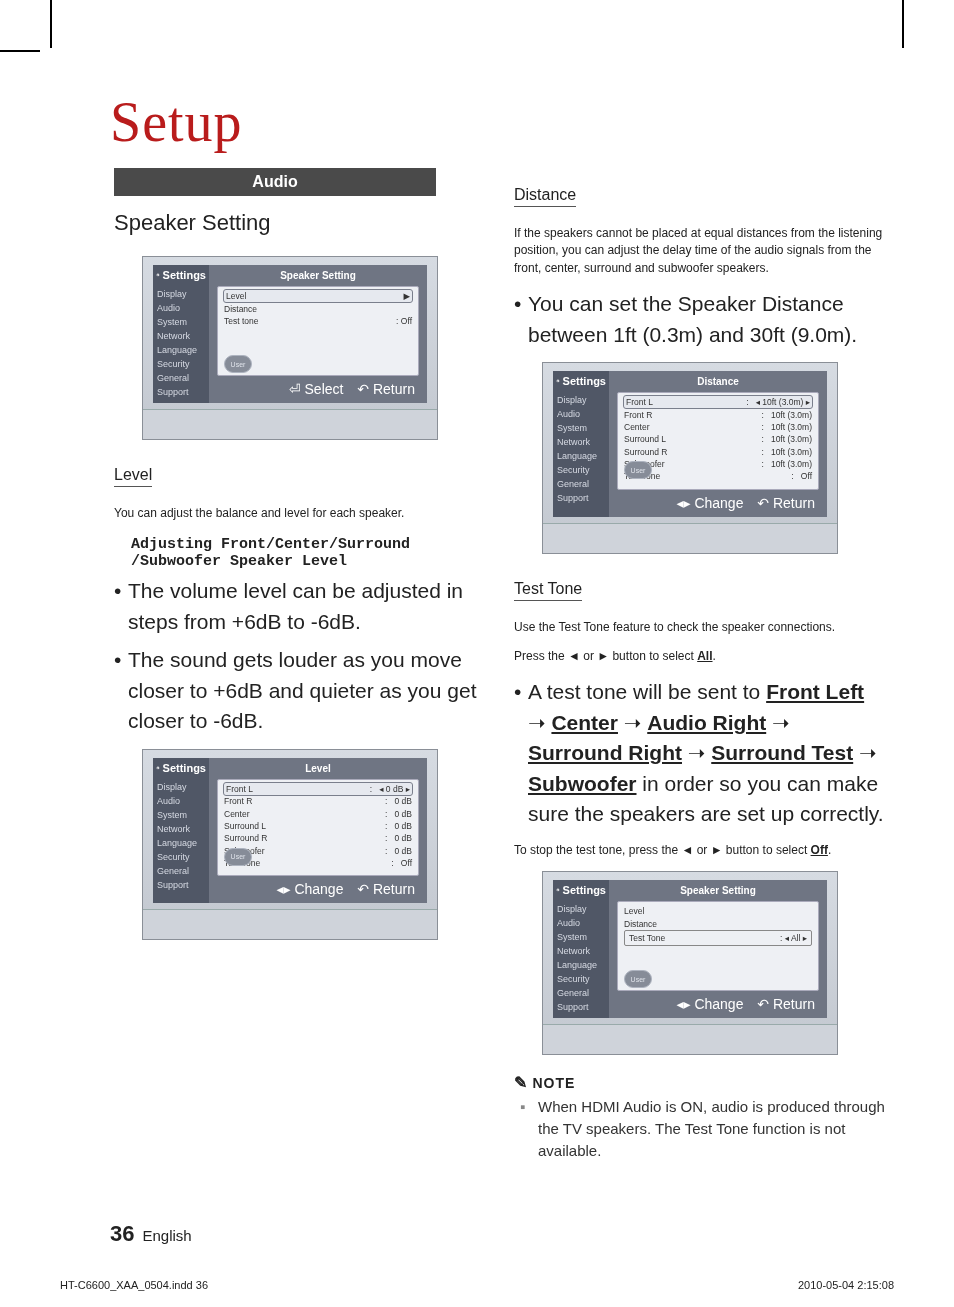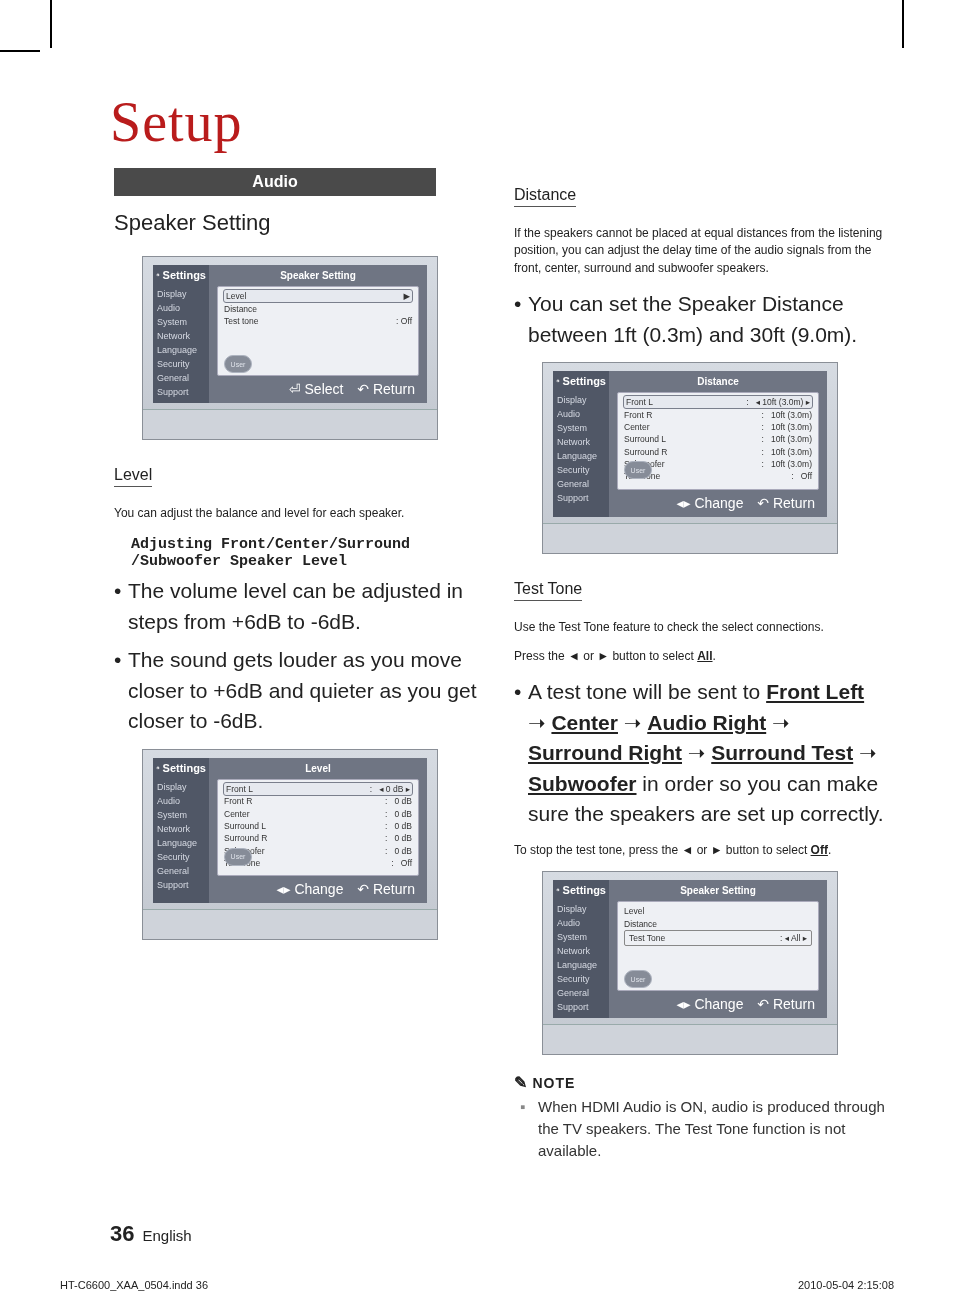--- a/index.html
+++ b/index.html
@@ -260,21 +260,21 @@
               </div>
             </div>
             <div class="user-badge">
               <div class="disc">User</div>
             </div>
             <div class="mock-bar"></div>
           </div>
         </div>
 
       <h3>Test Tone</h3>
-      <p>Use the Test Tone feature to check the select connections.</p>
+      <p>Use the Test Tone feature to check the speaker connections.</p>
       <p>
         <span>Press the ◄ or ► button to select </span><span class="b">All</span>.
       </p>
       <ul class="bul">
           <li id="seq-li">A test tone will be sent to <span class="b">Front Left</span> ➝ <span class="b">Center</span> ➝ <span class="b">Audio Right</span> ➝ <span class="b">Surround Right</span> ➝ <span class="b">Surround Test</span> ➝ <span class="b">Subwoofer</span> in order so you can make sure the speakers are set up correctly.</li>
         </ul>
       <p>
         <span>To stop the test tone, press the ◄ or ► button to select </span><span class="b">Off</span>.
       </p>
 

